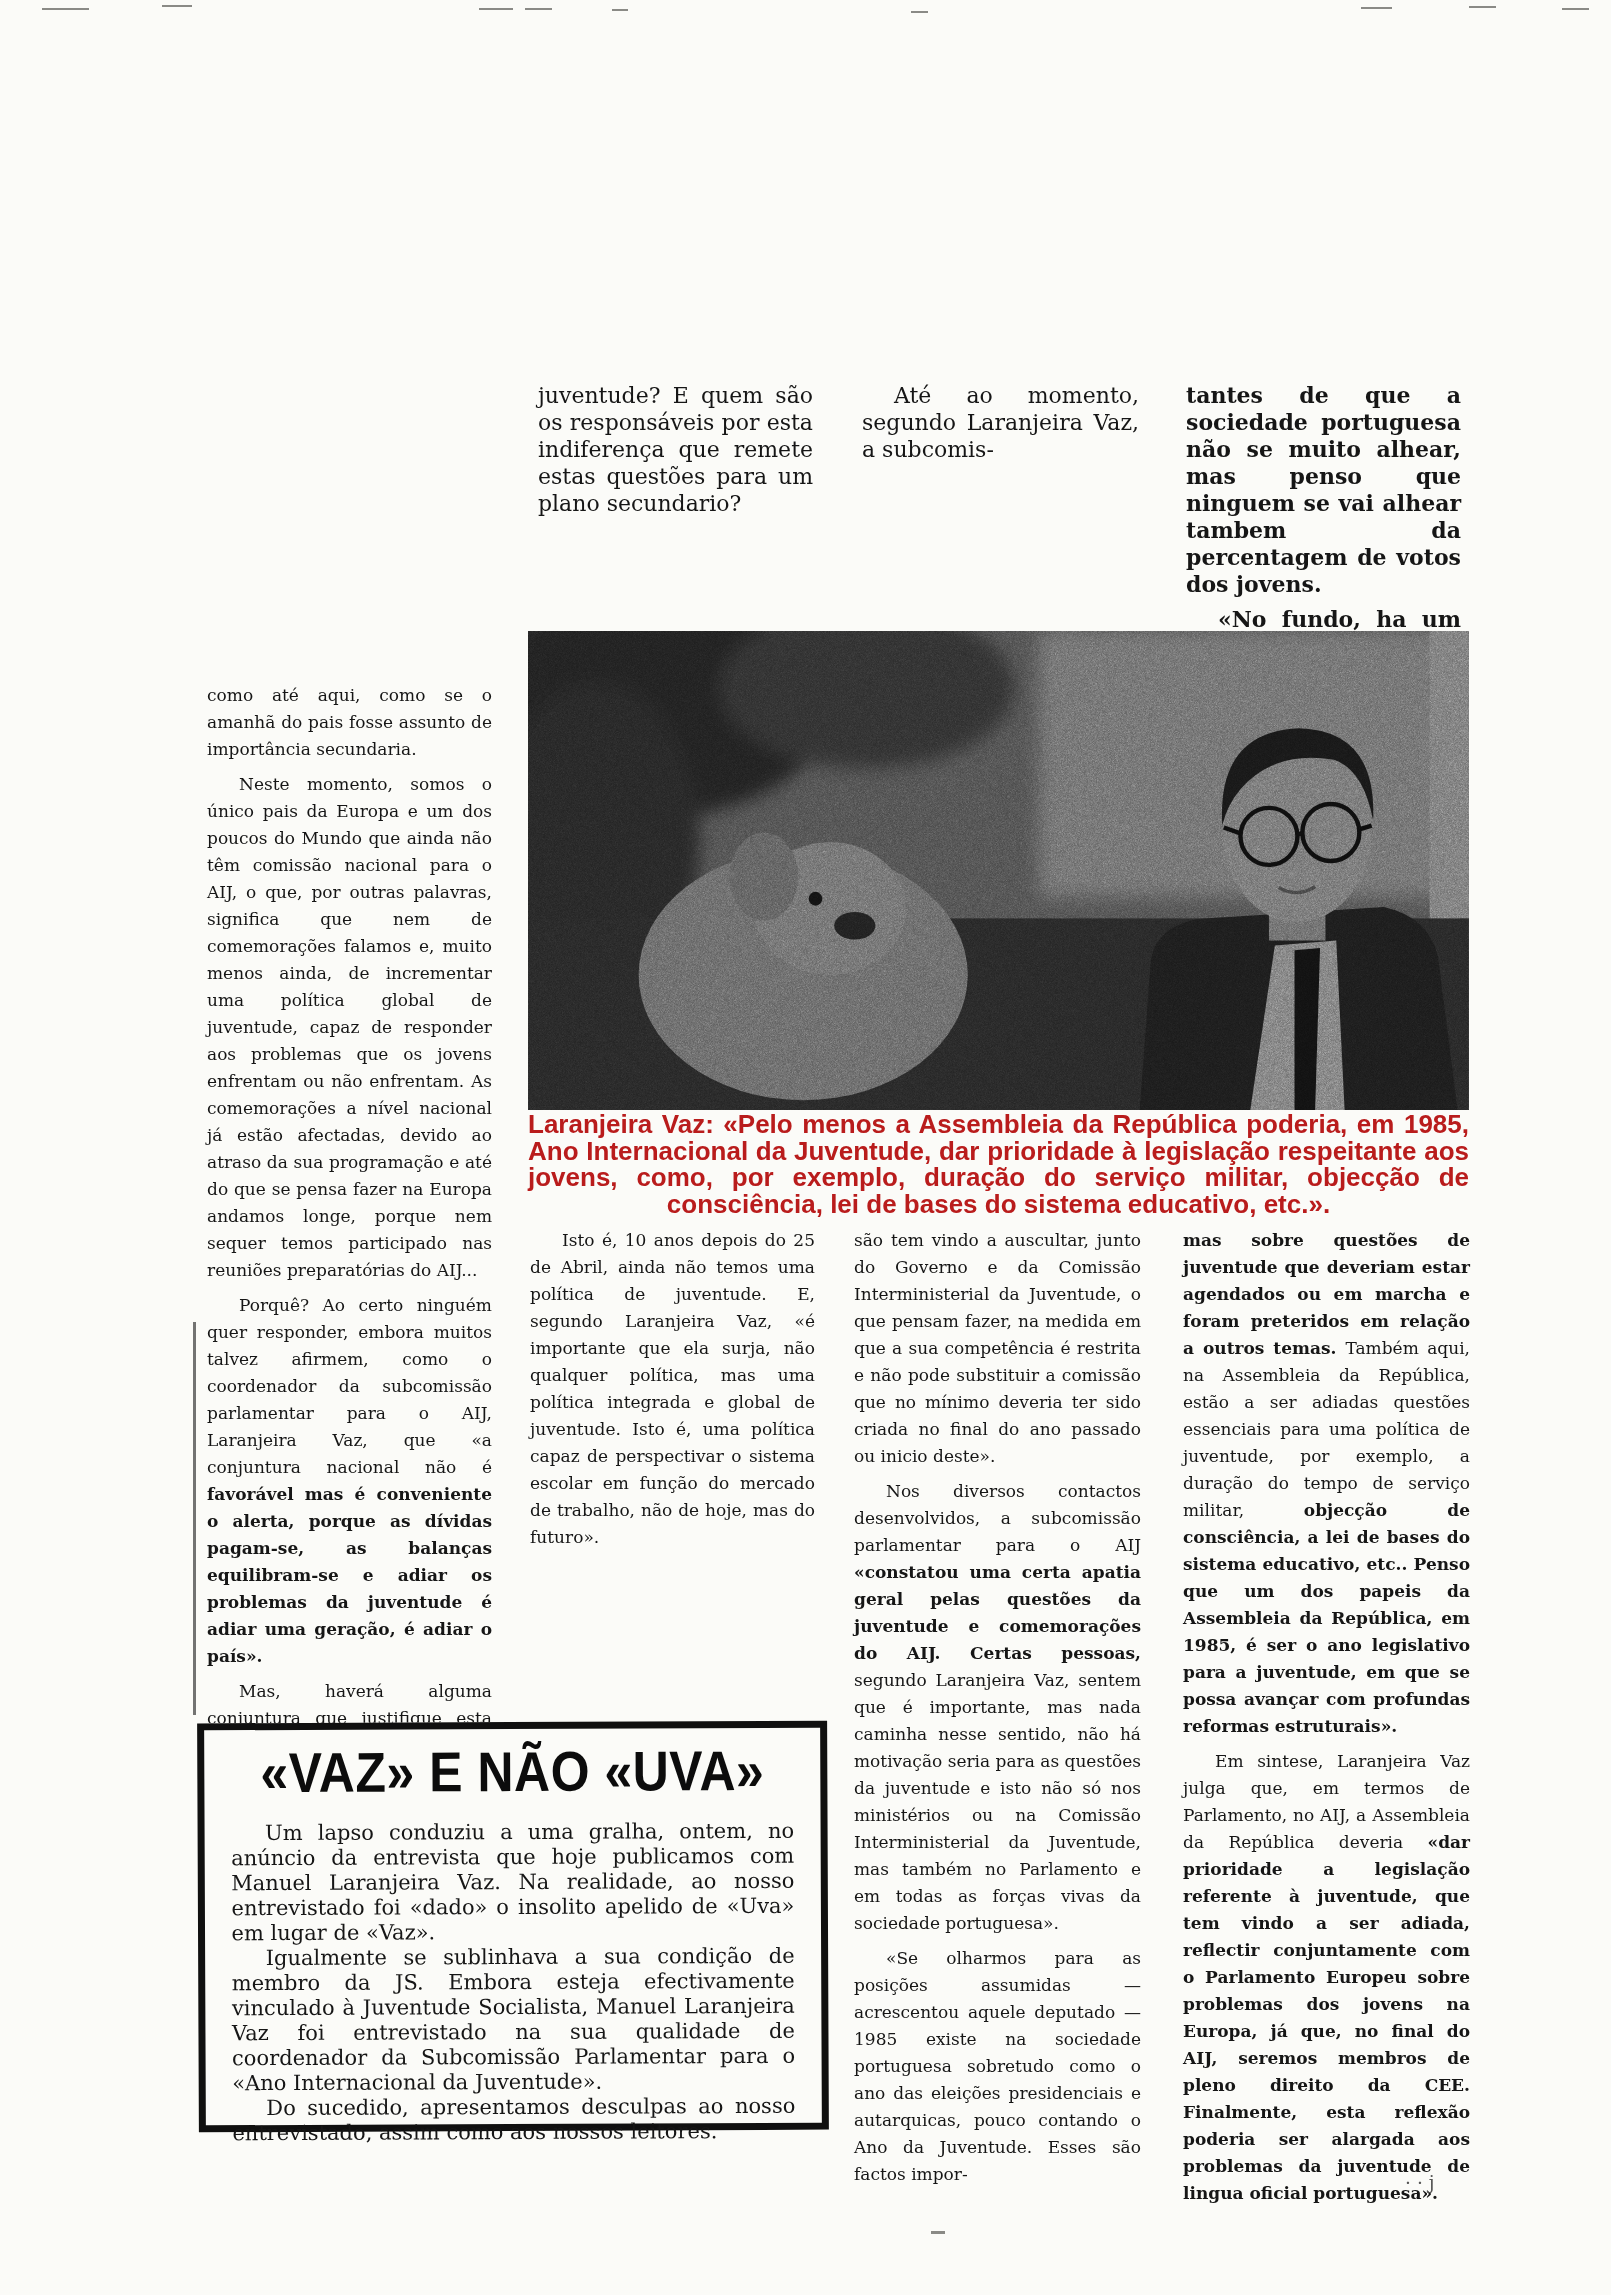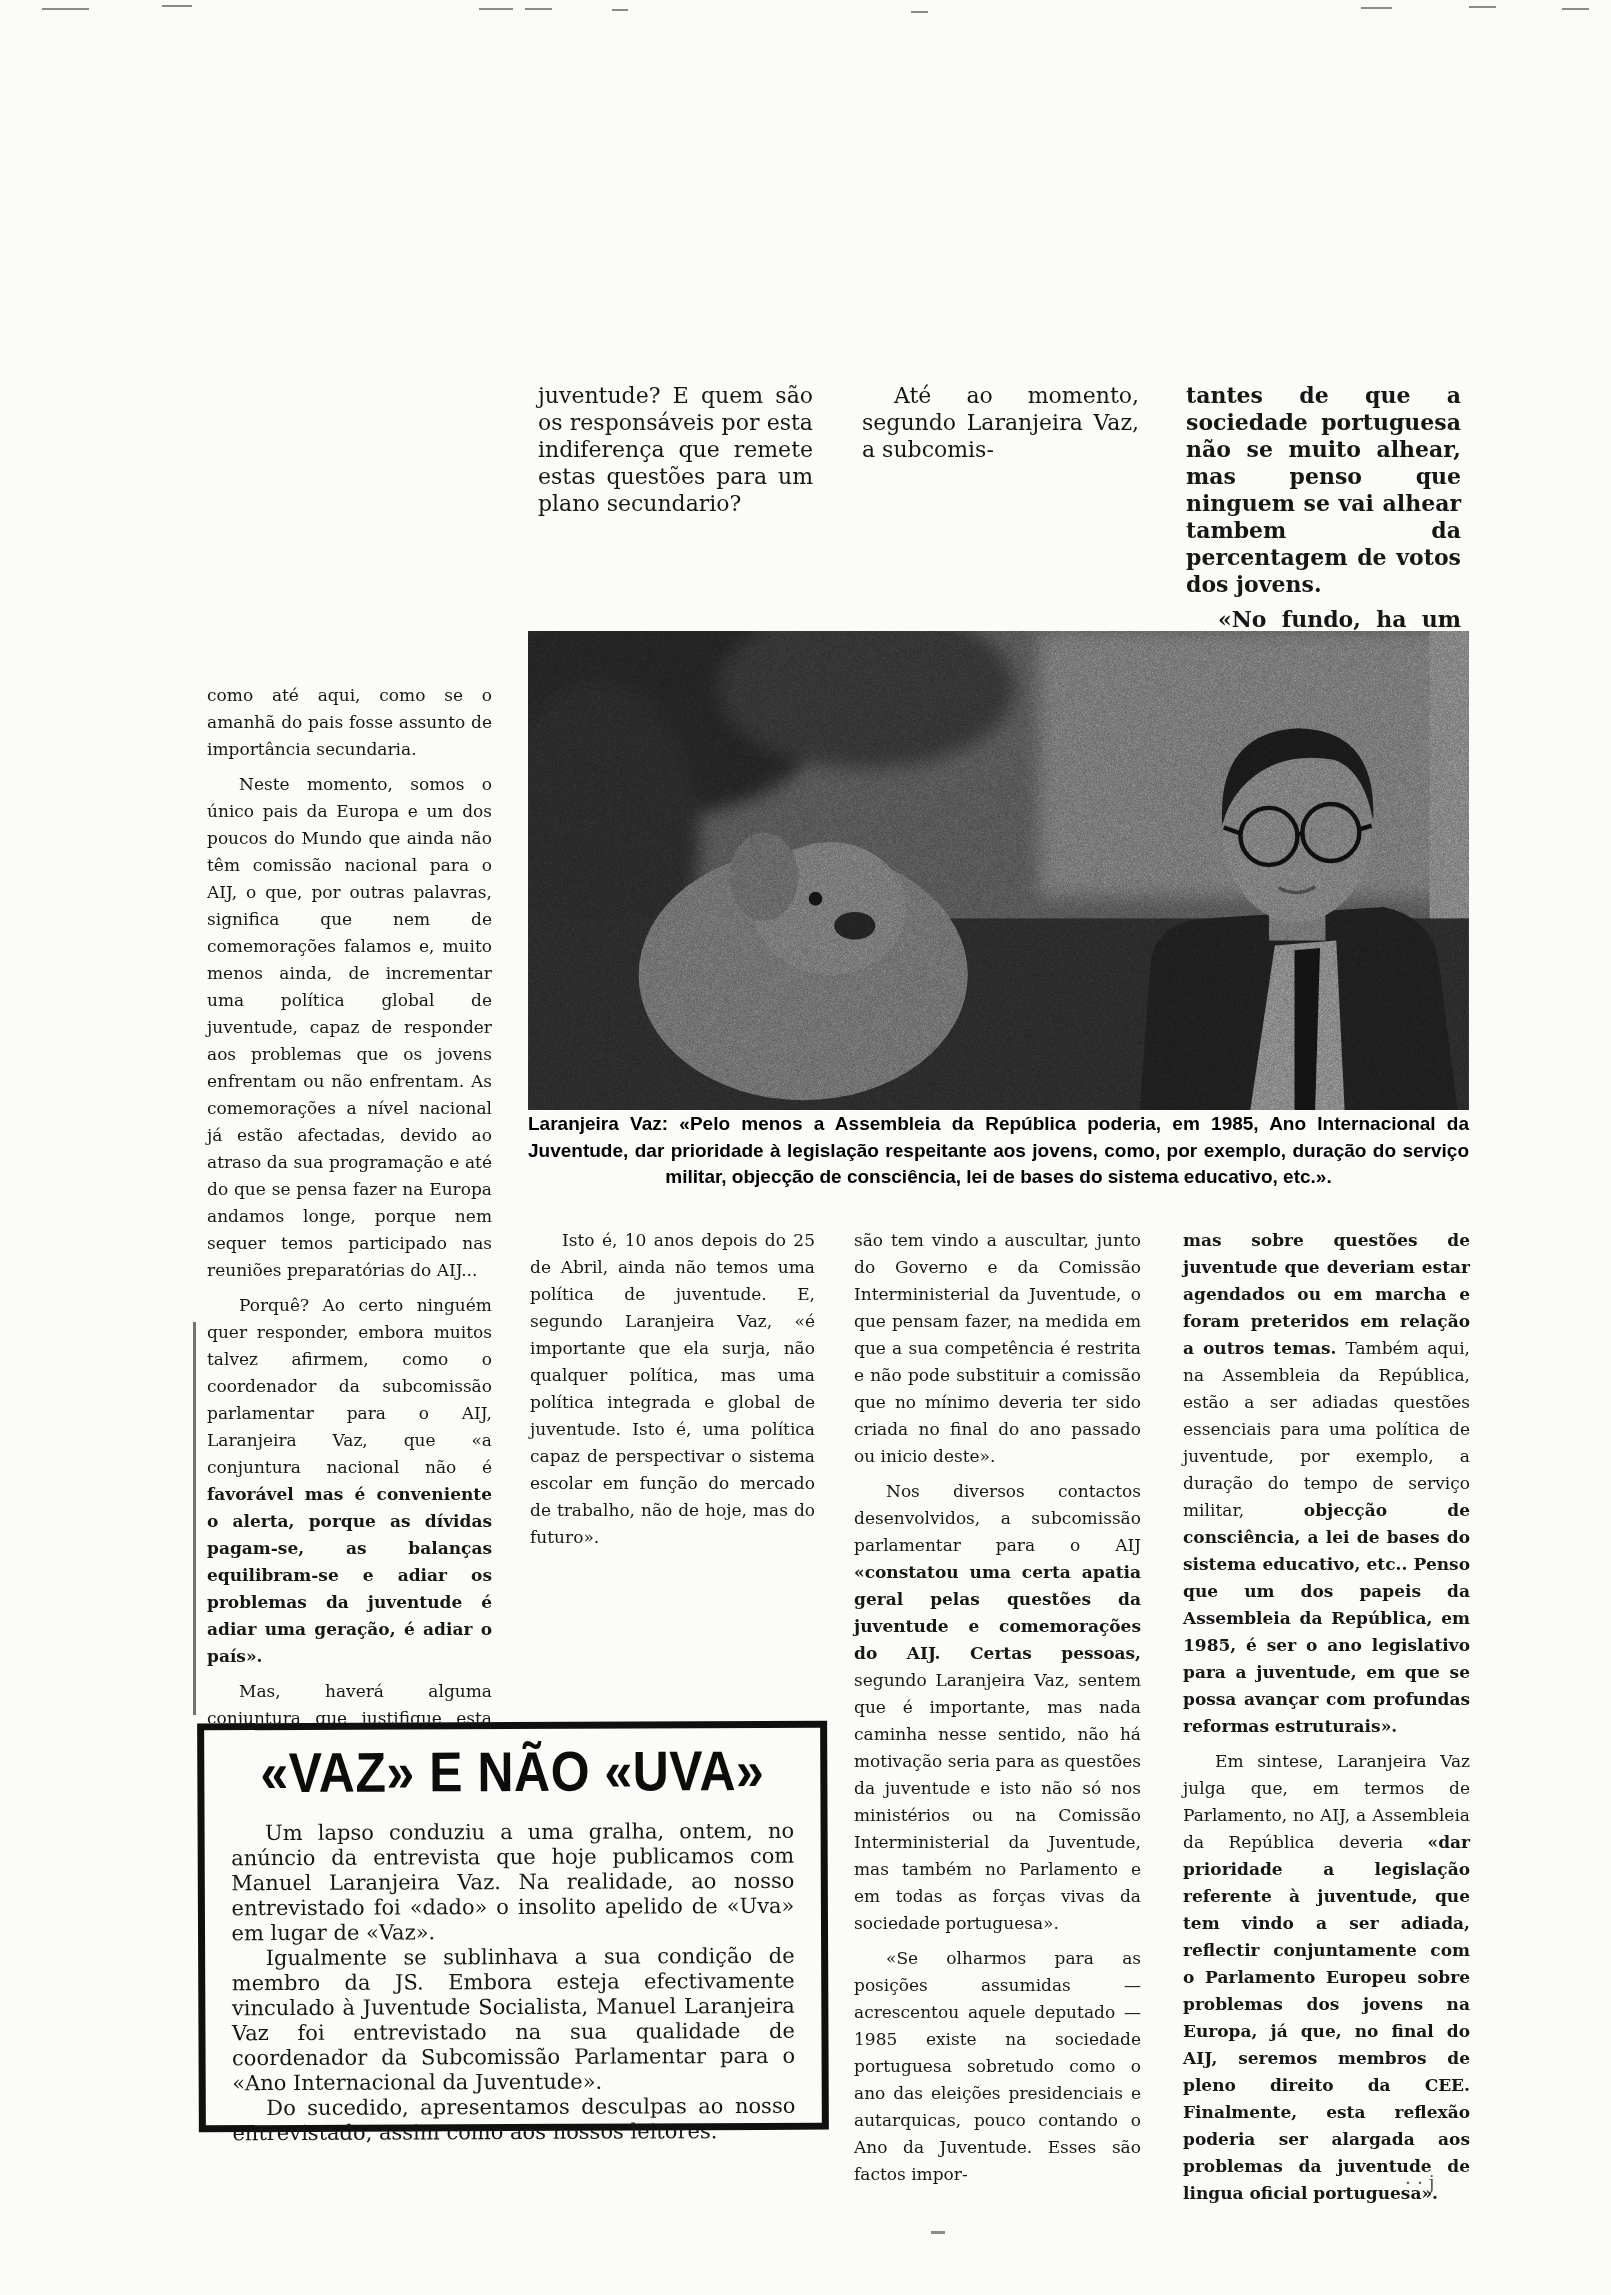--- a/index.html
+++ b/index.html
@@ -6,22 +6,22 @@
   body{width:1612px;height:2295px;background:#fbfbf8;position:relative;
        font-family:"DejaVu Serif",serif;color:#161616;overflow:hidden}
   .page{position:absolute;inset:0}
   .col{position:absolute;font-size:17px;line-height:27px;text-align:justify}
   .col p{margin:8px}
   .col p.ind{text-indent:32px}
   .b{font-weight:700}
   .topcol{font-size:22px;line-height:27px}
   .caption{position:absolute;left:528px;top:1111px;width:941px;
            font-family:"Liberation Sans",sans-serif;font-weight:700;
-           font-size:19px;line-height:26.5px;text-align:justify;text-align-last:center;
-           -moz-text-align-last:center;color:#000000}
+           font-size:26px;line-height:26.5px;text-align:justify;text-align-last:center;
+           -moz-text-align-last:center;color:#b91c1c}
   .photo{position:absolute;left:528px;top:631px;width:941px;height:479px;
          background:#8e8e8e;overflow:hidden}
   .photo svg{display:block}
   .boxnote{position:absolute;left:198px;top:1722px;width:630px;height:409px;
            border:7.4px solid #101010;box-sizing:border-box;background:#fbfbf8;
            padding:12.8px 26.5px 4.9px;transform:rotate(-0.25deg)}
   .boxnote h2{font-family:"Liberation Sans",sans-serif;font-weight:900;
               font-size:50px;line-height:1.05;text-align:center;margin:3.9px 0 21.6px;
               letter-spacing:0.5px;transform:scaleY(1.12);color:#0c0c0c}
   .boxbody{font-size:21px;line-height:25px;text-align:justify}

